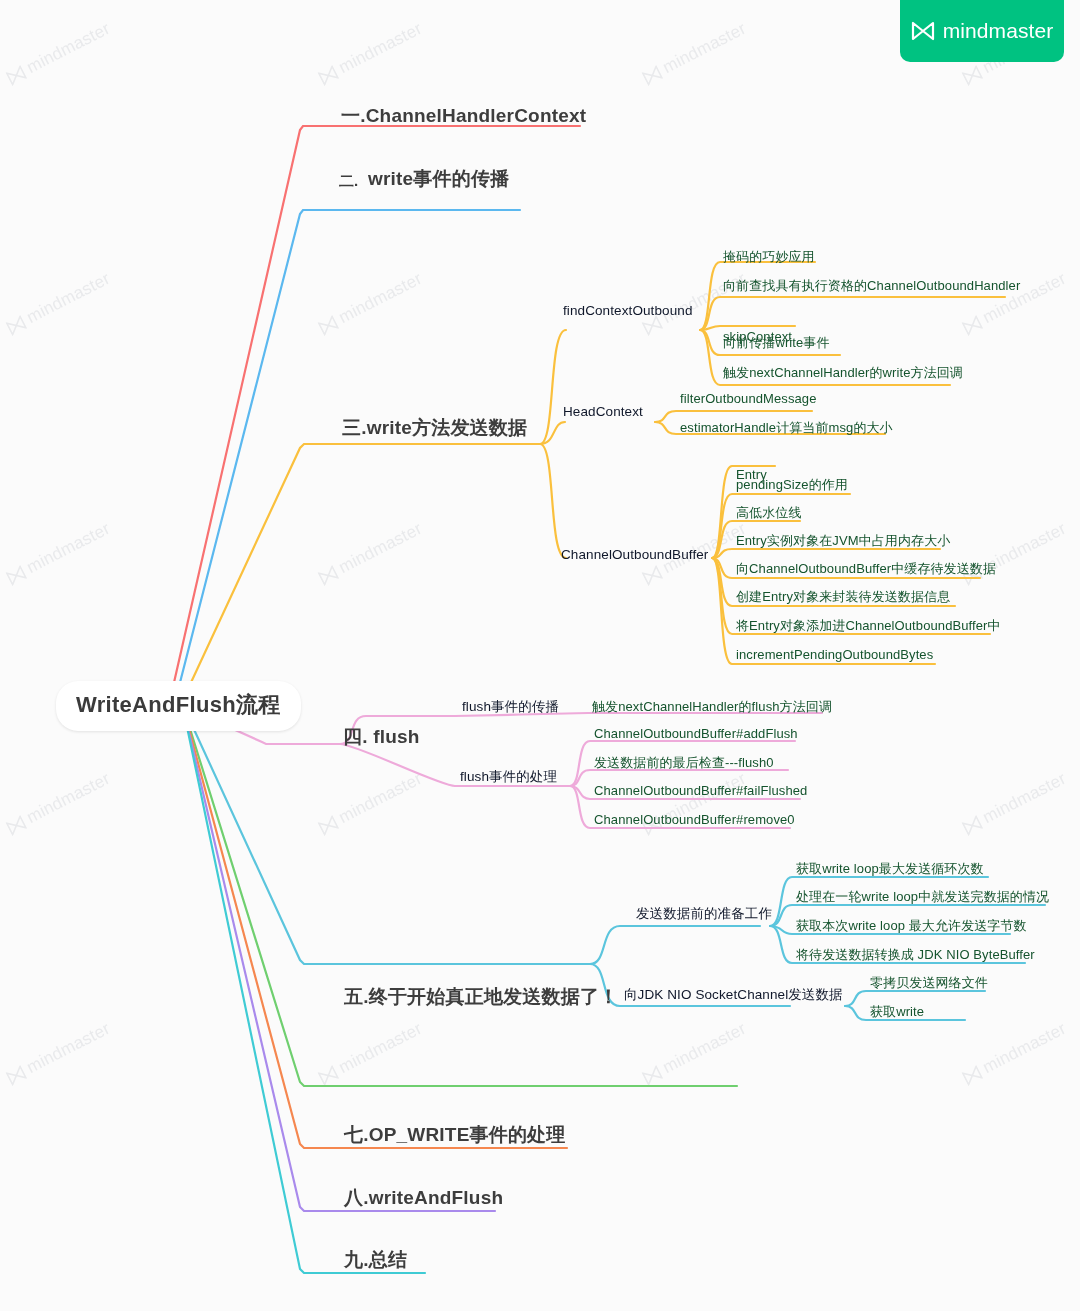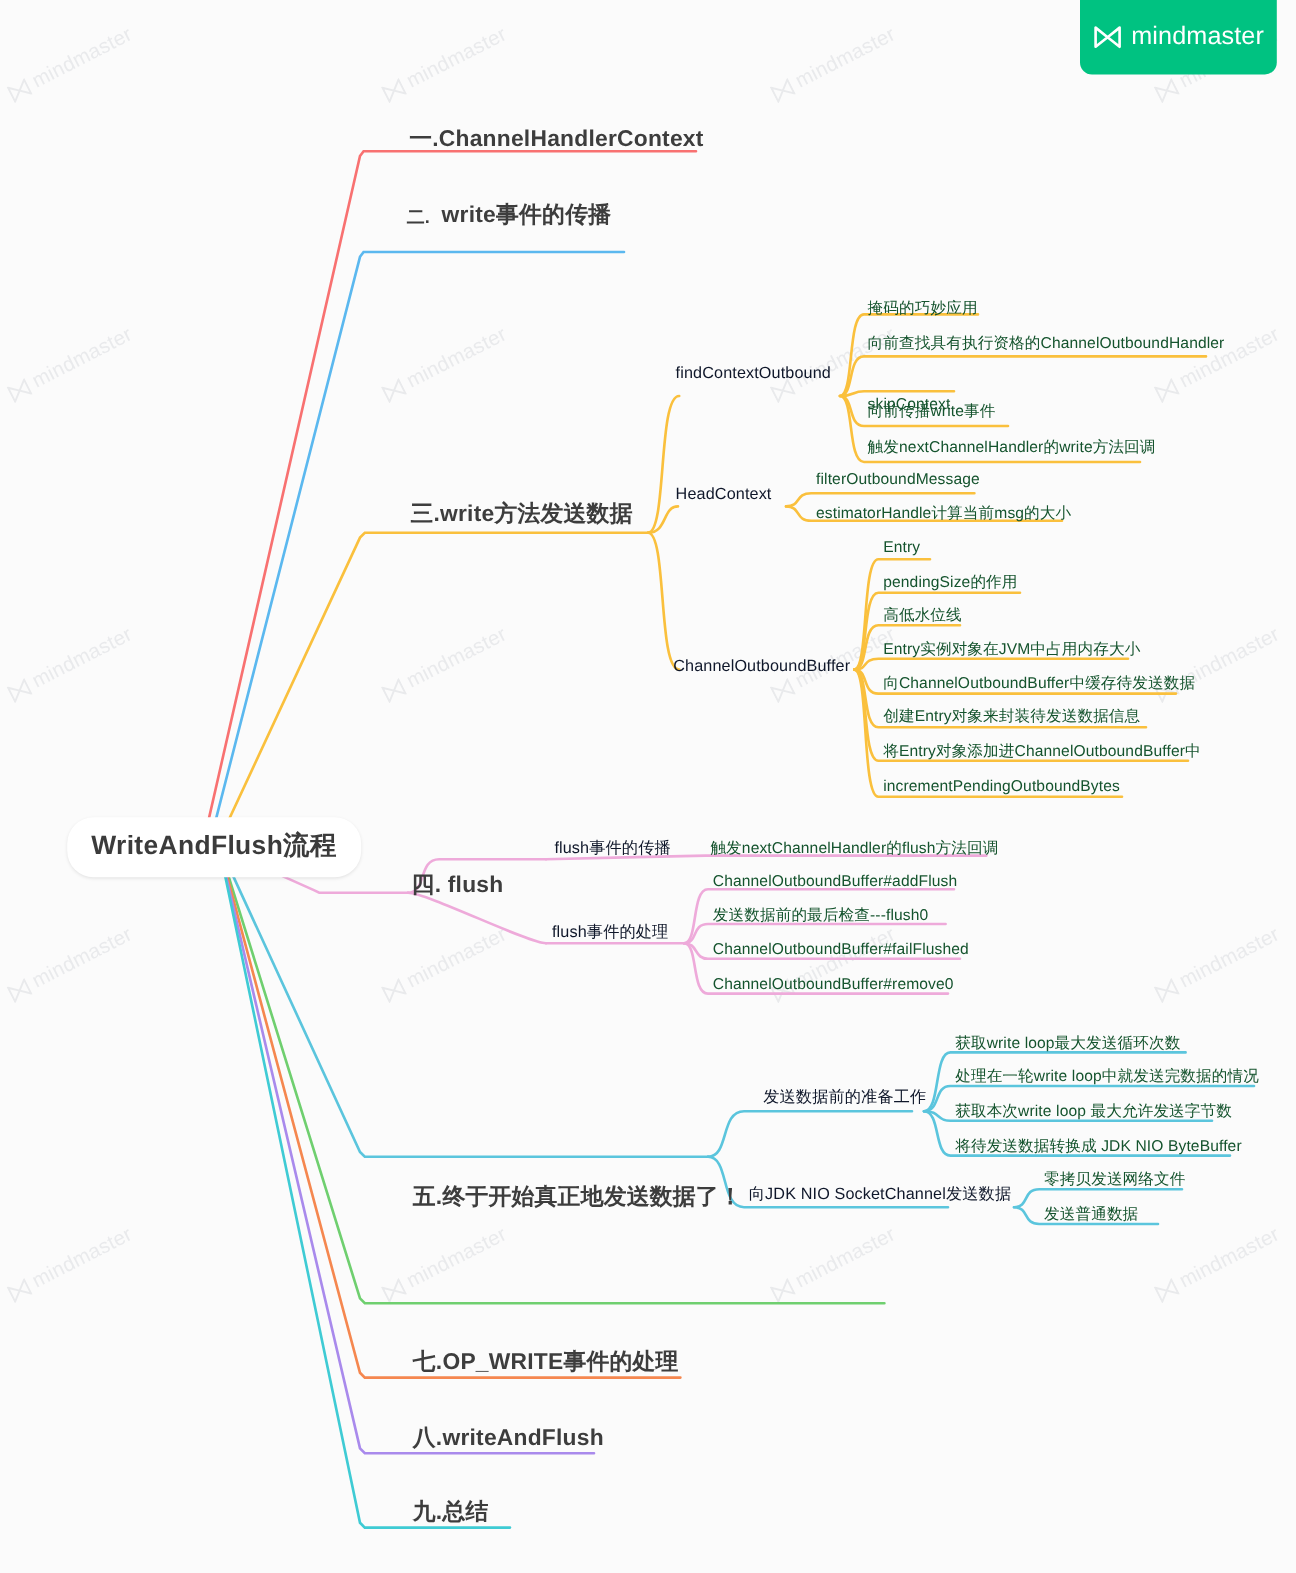--- a/index.html
+++ b/index.html
@@ -325,21 +325,21 @@
     <span>触发nextChannelHandler的write方法回调</span>
   </div>
 
   <div class="node lvl3" style="left:680px; top:391px;">
     <span>filterOutboundMessage</span>
   </div>
   <div class="node lvl3" style="left:680px; top:419px;">
     <span>estimatorHandle计算当前msg的大小</span>
   </div>
 
-  <div class="node lvl3" style="left:736px; top:448px;">
+  <div class="node lvl3" style="left:736px; top:467px;">
     <span>Entry</span>
   </div>
   <div class="node lvl3" style="left:736px; top:476px;">
     <span>pendingSize的作用</span>
   </div>
   <div class="node lvl3" style="left:736px; top:504px;">
     <span>高低水位线</span>
   </div>
   <div class="node lvl3" style="left:736px; top:532px;">
     <span>Entry实例对象在JVM中占用内存大小</span>
@@ -394,16 +394,16 @@
   <div class="node lvl3" style="left:796px; top:917px;">
     <span>获取本次write loop 最大允许发送字节数</span>
   </div>
   <div class="node lvl3" style="left:796px; top:946px;">
     <span>将待发送数据转换成 JDK NIO ByteBuffer</span>
   </div>
   <div class="node lvl3" style="left:870px; top:974px;">
     <span>零拷贝发送网络文件</span>
   </div>
   <div class="node lvl3" style="left:870px; top:1003px;">
-    <span>发送普通数据</span>
+    <span>获取write</span>
   </div>
 
 </div>
 
 </body></html>

